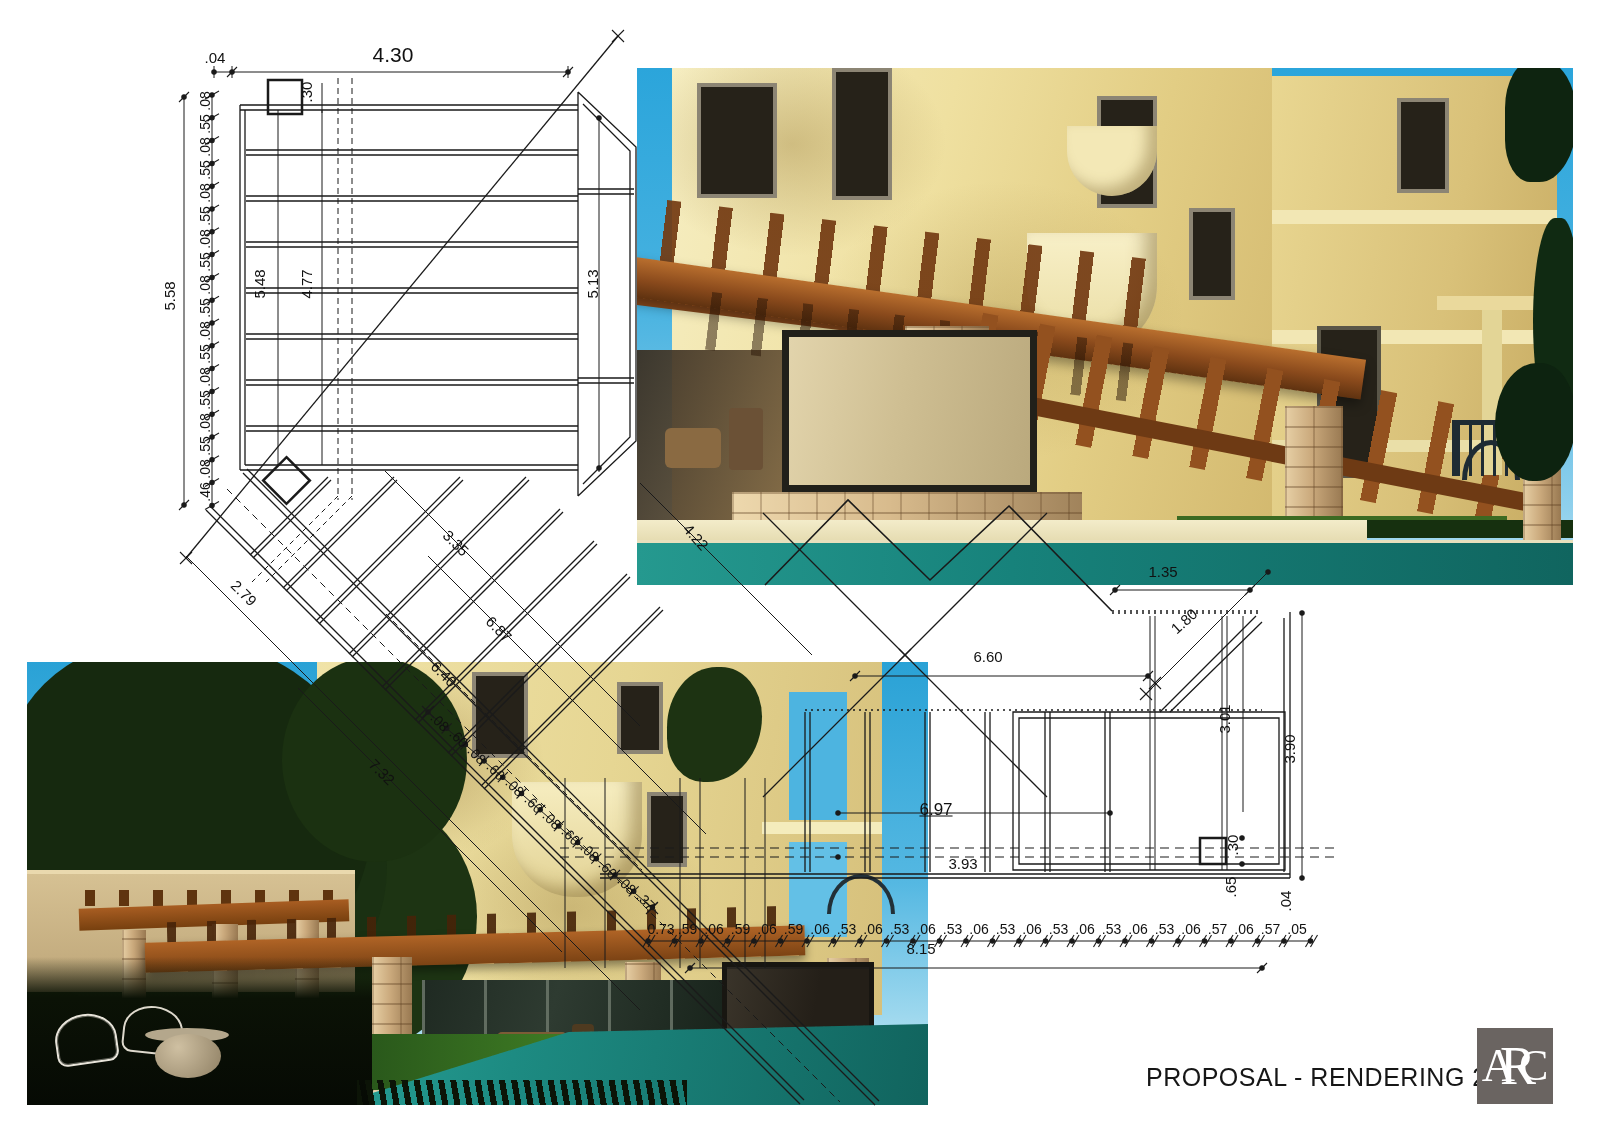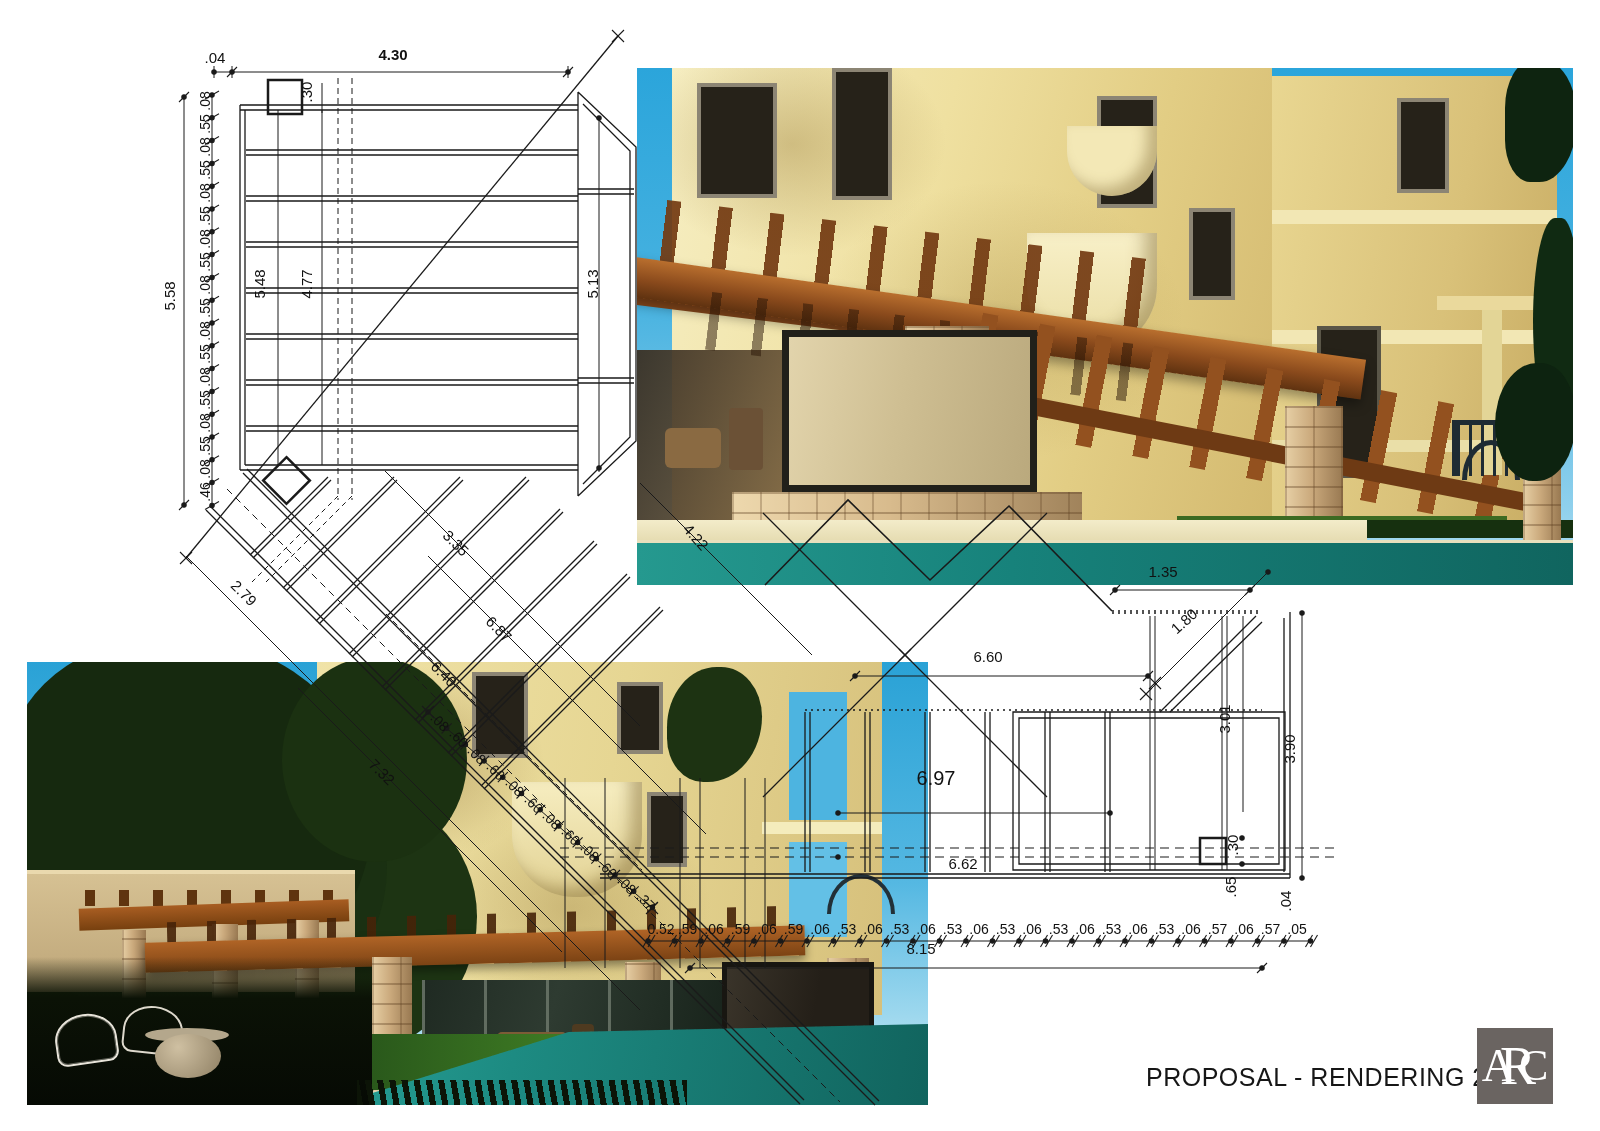--- a/index.html
+++ b/index.html
@@ -442,39 +442,39 @@
         <line x1="1152" y1="688" x2="1140" y2="700"></line>
         <line x1="899" y1="649" x2="911" y2="661"></line>
         <line x1="911" y1="649" x2="899" y2="661"></line>
         <line x1="1149" y1="677" x2="1161" y2="689"></line>
         <line x1="1161" y1="677" x2="1149" y2="689"></line>
       </g>
   </svg>
 
   <div id="annotation-layer" class="abs" style="left:0;top:0;width:1600px;height:1131px;pointer-events:none;">
       <span class="dim-label" style="left: 215px; top: 57px; font-size: 15px; transform: translate(-50%, -50%) rotate(0deg);">.04</span>
-      <span class="dim-label" style="left: 393px; top: 54px; font-size: 15px; transform: translate(-50%, -50%) rotate(0deg); font-weight: bold;">4.30</span>
+      <span class="dim-label" style="left: 393px; top: 54px; font-size: 21px; transform: translate(-50%, -50%) rotate(0deg);">4.30</span>
       <span class="dim-label" style="left: 306px; top: 92px; font-size: 15px; transform: translate(-50%, -50%) rotate(-90deg);">.30</span>
       <span class="dim-label" style="left: 169px; top: 296px; font-size: 15px; transform: translate(-50%, -50%) rotate(-90deg);">5.58</span>
       <span class="dim-label" style="left: 259px; top: 284px; font-size: 15px; transform: translate(-50%, -50%) rotate(-90deg);">5.48</span>
       <span class="dim-label" style="left: 306px; top: 284px; font-size: 15px; transform: translate(-50%, -50%) rotate(-90deg);">4.77</span>
       <span class="dim-label" style="left: 592px; top: 284px; font-size: 15px; transform: translate(-50%, -50%) rotate(-90deg);">5.13</span>
       <span class="dim-label" style="left: 456px; top: 543px; font-size: 15px; transform: translate(-50%, -50%) rotate(45deg);">3.35</span>
       <span class="dim-label" style="left: 244px; top: 593px; font-size: 15px; transform: translate(-50%, -50%) rotate(45deg);">2.79</span>
       <span class="dim-label" style="left: 499px; top: 629px; font-size: 15px; transform: translate(-50%, -50%) rotate(45deg);">6.87</span>
       <span class="dim-label" style="left: 444px; top: 674px; font-size: 15px; transform: translate(-50%, -50%) rotate(45deg);">6.40</span>
       <span class="dim-label" style="left: 382px; top: 772px; font-size: 15px; transform: translate(-50%, -50%) rotate(45deg);">7.32</span>
       <span class="dim-label" style="left: 696px; top: 537px; font-size: 15px; transform: translate(-50%, -50%) rotate(48deg);">4.22</span>
       <span class="dim-label" style="left: 988px; top: 656px; font-size: 15px; transform: translate(-50%, -50%) rotate(0deg);">6.60</span>
       <span class="dim-label" style="left: 1163px; top: 571px; font-size: 15px; transform: translate(-50%, -50%) rotate(0deg);">1.35</span>
       <span class="dim-label" style="left: 1184px; top: 621px; font-size: 15px; transform: translate(-50%, -50%) rotate(-42deg);">1.80</span>
       <span class="dim-label" style="left: 1224px; top: 719px; font-size: 15px; transform: translate(-50%, -50%) rotate(-90deg);">3.01</span>
       <span class="dim-label" style="left: 1289px; top: 749px; font-size: 15px; transform: translate(-50%, -50%) rotate(-90deg);">3.90</span>
-      <span class="dim-label" style="left: 936px; top: 778px; font-size: 20px; transform: translate(-50%, -50%) rotate(0deg);">6.97</span>
-      <span class="dim-label" style="left: 963px; top: 863px; font-size: 15px; transform: translate(-50%, -50%) rotate(0deg);">6.62</span>
+      <span class="dim-label" style="left: 936px; top: 809px; font-size: 17px; transform: translate(-50%, -50%) rotate(0deg); text-decoration: underline;">6.97</span>
+      <span class="dim-label" style="left: 963px; top: 863px; font-size: 15px; transform: translate(-50%, -50%) rotate(0deg);">3.93</span>
       <span class="dim-label" style="left: 1232px; top: 845px; font-size: 15px; transform: translate(-50%, -50%) rotate(-90deg);">.30</span>
       <span class="dim-label" style="left: 1230px; top: 887px; font-size: 15px; transform: translate(-50%, -50%) rotate(-90deg);">.65</span>
       <span class="dim-label" style="left: 1285px; top: 901px; font-size: 15px; transform: translate(-50%, -50%) rotate(-90deg);">.04</span>
       <span class="dim-label" style="left: 921px; top: 948px; font-size: 15px; transform: translate(-50%, -50%) rotate(0deg);">8.15</span>
       <span class="dim-label" style="left: 205px; top: 101px; font-size: 14px; transform: translate(-50%, -50%) rotate(-90deg);">.08</span>
       <span class="dim-label" style="left: 205px; top: 124px; font-size: 14px; transform: translate(-50%, -50%) rotate(-90deg);">.55</span>
       <span class="dim-label" style="left: 205px; top: 147px; font-size: 14px; transform: translate(-50%, -50%) rotate(-90deg);">.08</span>
       <span class="dim-label" style="left: 205px; top: 170px; font-size: 14px; transform: translate(-50%, -50%) rotate(-90deg);">.55</span>
       <span class="dim-label" style="left: 205px; top: 193px; font-size: 14px; transform: translate(-50%, -50%) rotate(-90deg);">.08</span>
       <span class="dim-label" style="left: 205px; top: 216px; font-size: 14px; transform: translate(-50%, -50%) rotate(-90deg);">.55</span>
@@ -495,21 +495,21 @@
       <span class="dim-label" style="left: 477.4px; top: 754.6px; font-size: 14px; transform: translate(-50%, -50%) rotate(45deg);">.08</span>
       <span class="dim-label" style="left: 496.1px; top: 770.9px; font-size: 14px; transform: translate(-50%, -50%) rotate(45deg);">.60</span>
       <span class="dim-label" style="left: 514.8px; top: 787.2px; font-size: 14px; transform: translate(-50%, -50%) rotate(45deg);">.08</span>
       <span class="dim-label" style="left: 533.5px; top: 803.5px; font-size: 14px; transform: translate(-50%, -50%) rotate(45deg);">.60</span>
       <span class="dim-label" style="left: 552.2px; top: 819.8px; font-size: 14px; transform: translate(-50%, -50%) rotate(45deg);">.08</span>
       <span class="dim-label" style="left: 570.9px; top: 836.1px; font-size: 14px; transform: translate(-50%, -50%) rotate(45deg);">.60</span>
       <span class="dim-label" style="left: 589.6px; top: 852.4px; font-size: 14px; transform: translate(-50%, -50%) rotate(45deg);">.08</span>
       <span class="dim-label" style="left: 608.3px; top: 868.7px; font-size: 14px; transform: translate(-50%, -50%) rotate(45deg);">.60</span>
       <span class="dim-label" style="left: 627px; top: 885px; font-size: 14px; transform: translate(-50%, -50%) rotate(45deg);">.08</span>
       <span class="dim-label" style="left: 645.7px; top: 901.3px; font-size: 14px; transform: translate(-50%, -50%) rotate(45deg);">.37</span>
-      <span class="dim-label" style="left: 661px; top: 929px; font-size: 14px; transform: translate(-50%, -50%) rotate(0deg);">0.52</span>
+      <span class="dim-label" style="left: 661px; top: 929px; font-size: 14px; transform: translate(-50%, -50%) rotate(0deg);">0.73</span>
       <span class="dim-label" style="left: 687.5px; top: 929px; font-size: 14px; transform: translate(-50%, -50%) rotate(0deg);">.59</span>
       <span class="dim-label" style="left: 714px; top: 929px; font-size: 14px; transform: translate(-50%, -50%) rotate(0deg);">.06</span>
       <span class="dim-label" style="left: 740.5px; top: 929px; font-size: 14px; transform: translate(-50%, -50%) rotate(0deg);">.59</span>
       <span class="dim-label" style="left: 767px; top: 929px; font-size: 14px; transform: translate(-50%, -50%) rotate(0deg);">.06</span>
       <span class="dim-label" style="left: 793.5px; top: 929px; font-size: 14px; transform: translate(-50%, -50%) rotate(0deg);">.59</span>
       <span class="dim-label" style="left: 820px; top: 929px; font-size: 14px; transform: translate(-50%, -50%) rotate(0deg);">.06</span>
       <span class="dim-label" style="left: 846.5px; top: 929px; font-size: 14px; transform: translate(-50%, -50%) rotate(0deg);">.53</span>
       <span class="dim-label" style="left: 873px; top: 929px; font-size: 14px; transform: translate(-50%, -50%) rotate(0deg);">.06</span>
       <span class="dim-label" style="left: 899.5px; top: 929px; font-size: 14px; transform: translate(-50%, -50%) rotate(0deg);">.53</span>
       <span class="dim-label" style="left: 926px; top: 929px; font-size: 14px; transform: translate(-50%, -50%) rotate(0deg);">.06</span>

